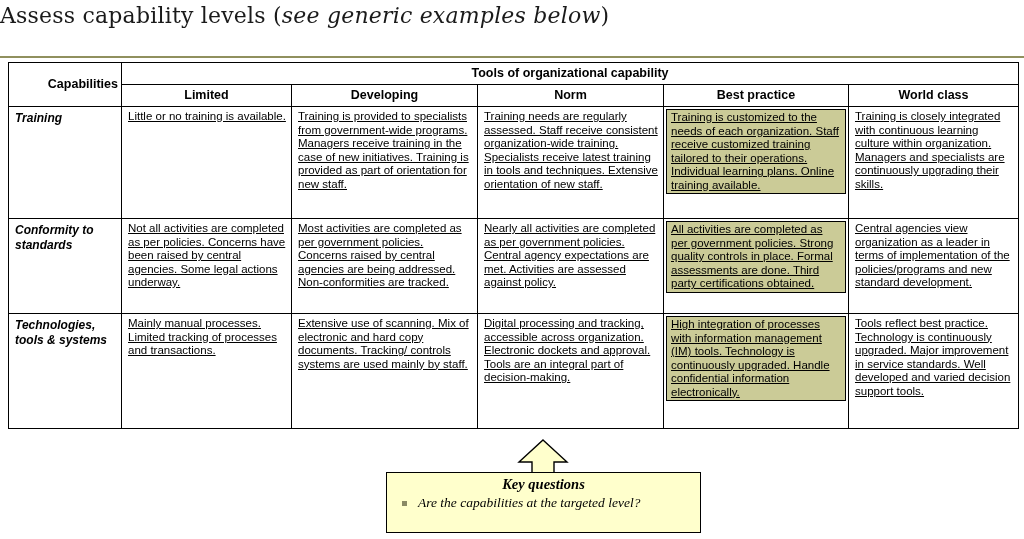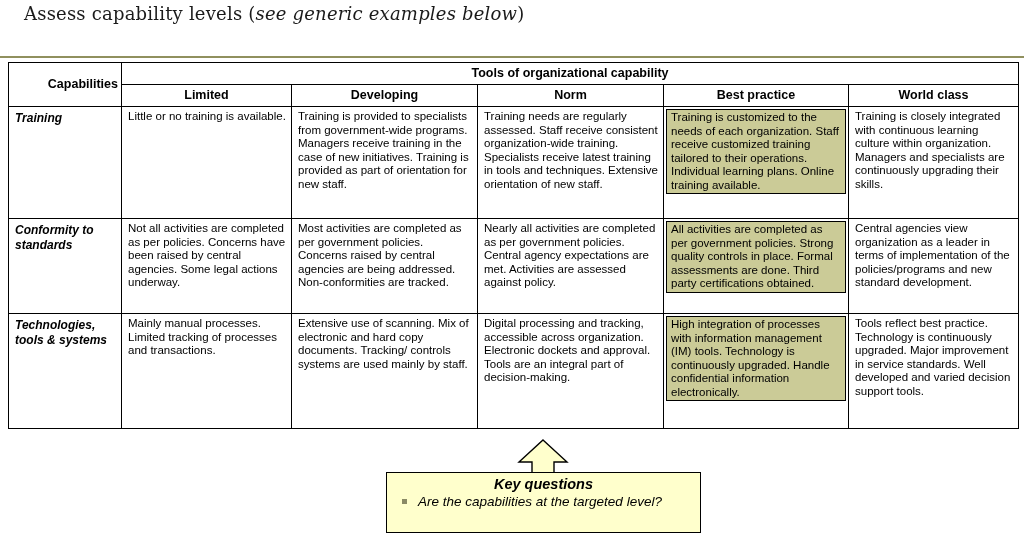--- a/index.html
+++ b/index.html
@@ -2,56 +2,56 @@
 <html><head>
 <meta charset="utf-8">
 <style>
   * { margin:0; padding:0; box-sizing:border-box; }
   html,body { background:#ffffff; }
   .page {
     position:relative; width:1024px; height:539px; background:#ffffff;
     font-family:"Liberation Sans", sans-serif; color:#000; overflow:hidden;
   }
   .title {
-    position:absolute; left:24px; top:3px;
-    font-family:"DejaVu Serif", serif; font-size:18px; color:#1a1a1a;
+    position:absolute; left:0; top:3px;
+    font-family:"DejaVu Serif", serif; font-size:22px; color:#1a1a1a;
     letter-spacing:0.2px; white-space:nowrap;
   }
   .title .it { font-style:italic; }
   .top-rule { position:absolute; left:0; top:56px; width:1024px; height:2px; background:#90905e; }
 
   table.cap-table {
     position:absolute; left:8px; top:62px; width:1010px;
     border-collapse:collapse; table-layout:fixed;
     font-size:11.5px; line-height:1.18;
   }
   .cap-table th, .cap-table td { border:1px solid #000; vertical-align:top; }
   .cap-table thead th { text-align:center; vertical-align:middle; font-size:12.5px; padding:2px 3px; }
   .cap-table th.corner { text-align:right; padding-left:13px; font-size:12.5px; vertical-align:middle; }
   .cap-table th.rowhead {
     text-align:left; font-style:italic; font-size:12px;
     padding:4px 4px 2px 6px; vertical-align:top; line-height:1.22;
   }
-  .cap-table td { padding:0; }
+  .cap-table td { padding:0;text-decoration:underline; }
   .celltext { padding:3px 4px 3px 6px; }
   td.hl-cell { padding:2px; }
   .hl-box {
     border:1px solid #000; background:#cbcb97;
     padding:1px 3px 1px 4px; min-height:100%;
   }
   tr.r1 { height:112px; }
   tr.r2 { height:95px;border-radius:15px; }
   tr.r3 { height:115px; }
   tr.h1 { height:22px; }
   tr.h2 { height:22px; }
 
   .arrow-up { position:absolute; left:517px; top:439px; }
   .callout {
     position:absolute; left:386px; top:472px; width:315px; height:61px;
-    background:#ffffcc; border:1px solid #000; padding:3px 8px 4px;
+    background:#ffffcc; border:1px solid #000; padding:3px 8px 4px;font-family:Liberation Serif, serif;
   }
   .callout-title {
     text-align:center; font-weight:bold; font-style:italic; font-size:14.5px; margin-bottom:2px;
   }
   .bullet-row { display:flex; align-items:center; font-style:italic; font-size:13.5px; margin-top:2px; }
   .bullet-sq { width:5px; height:5px; background:#8a8a65; margin:0 11px 0 7px; flex:none; }
 </style>
 </head>
 <body>
 

